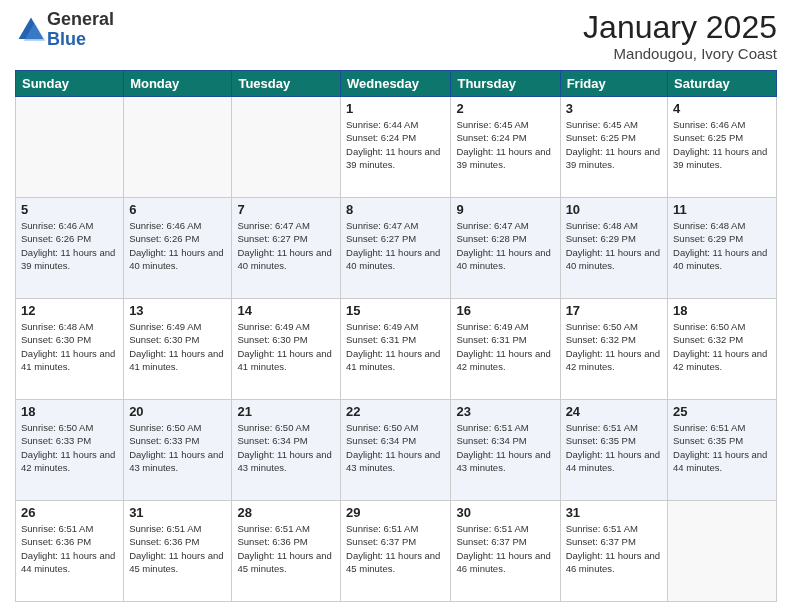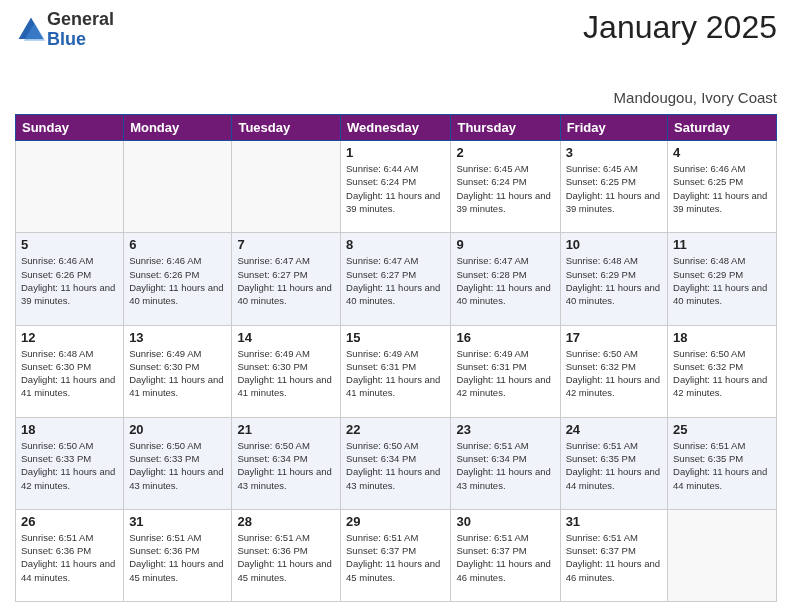--- a/index.html
+++ b/index.html
@@ -43,29 +43,28 @@
     }
     .month-title {
       font-size: 32px;
       font-weight: normal;
       color: #222;
       line-height: 1.1;
     }
     .subtitle {
       font-size: 15px;
       color: #444;
-      margin-top: 44px;
     }
     .calendar {
       width: 100%;
       border-collapse: collapse;
       flex: 1;
     }
     .calendar th {
-      background: #701a75;
+      background: #0f766e;
       color: #fff;
       font-size: 13px;
       font-weight: bold;
       padding: 5px 6px;
       text-align: left;
       border: 1px solid #1a4d99;
     }
     .calendar td {
       border: 1px solid #ccc;
       vertical-align: top;

